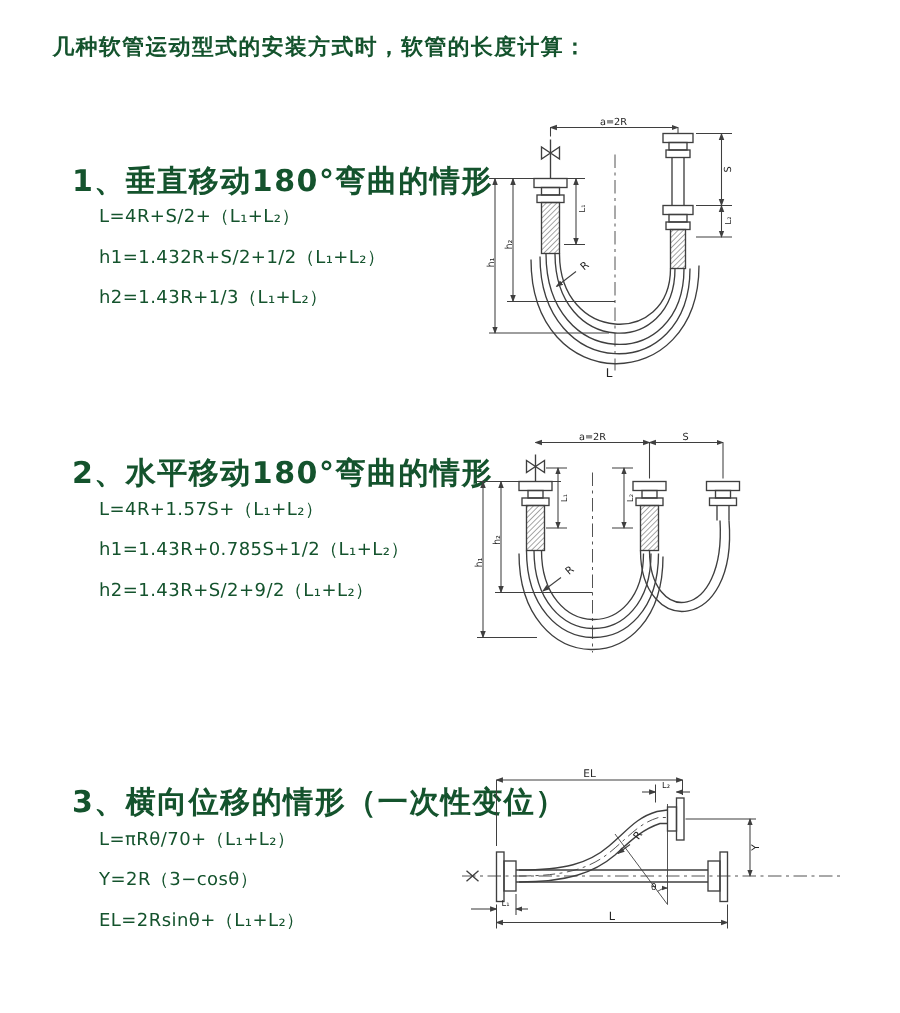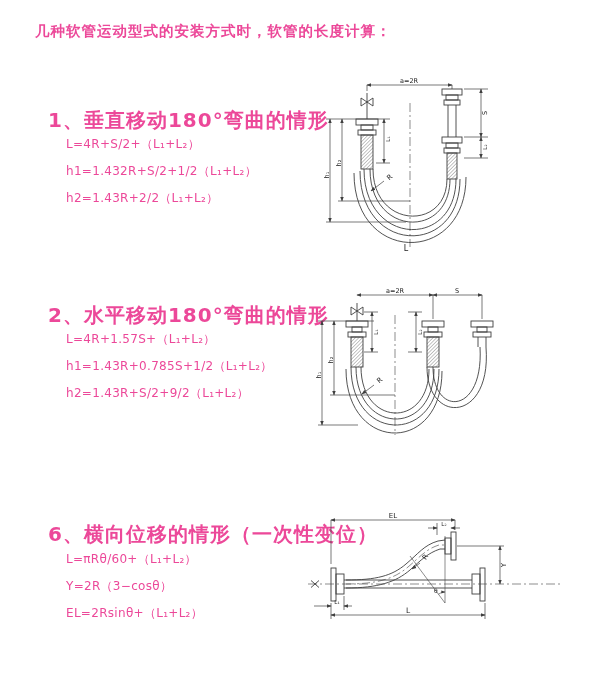--- a/index.html
+++ b/index.html
@@ -1,17 +1,17 @@
 <!DOCTYPE html>
 <html><head>
 <meta charset="utf-8">
 <style>
   html,body{margin:0;padding:0;background:#ffffff;}
   .page{position:relative;width:600px;height:675px;background:#ffffff;overflow:hidden;
-        font-family:"DejaVu Sans","Liberation Sans",sans-serif;color:#ec4899;}
+        font-family:"DejaVu Sans","Liberation Sans",sans-serif;color:#14532d;}
   .title{position:absolute;left:35px;top:22px;font-size:14.5px;font-weight:700;letter-spacing:1px;}
   .sec-heading{position:absolute;font-size:20px;font-weight:700;letter-spacing:1px;}
   .formulas{position:absolute;font-size:12px;line-height:27px;letter-spacing:0.3px;}
   .formulas div{white-space:pre;}
   .diagram{position:absolute;}
   svg text{font-family:"DejaVu Sans","Liberation Sans",sans-serif;fill:#222;}
   #h1head{left:48px;top:107px;}   #f1{left:66px;top:131px;}   #d1{left:318px;top:75px;}
   #h2head{left:48px;top:302px;}   #f2{left:66px;top:326px;}   #d2{left:312px;top:285px;}
   #h3head{left:48px;top:521px;}   #f3{left:66px;top:546px;}   #d3{left:300px;top:508px;}
 </style>
@@ -19,21 +19,21 @@
 <body>
 
 <div class="page">
 
   <div class="title">几种软管运动型式的安装方式时，软管的长度计算：</div>
 
   <div class="sec-heading" id="h1head">1、垂直移动180°弯曲的情形</div>
   <div class="formulas" id="f1">
     <div>L=4R+S/2+（L₁+L₂）</div>
     <div>h1=1.432R+S/2+1/2（L₁+L₂）</div>
-    <div>h2=1.43R+2/2（L₁+L₂）</div>
+    <div>h2=1.43R+1/3（L₁+L₂）</div>
   </div>
 
   <svg id="d1" class="diagram" width="272" height="180" viewBox="0 0 272 180">
     <defs>
       <marker id="d1a" viewBox="0 0 8 8" refX="7" refY="4" markerWidth="7" markerHeight="7" orient="auto-start-reverse">
         <path d="M0,1 L8,4 L0,7 z" fill="#3f3f3f"></path>
       </marker>
       <pattern id="d1h" width="2.5" height="2.5" patternUnits="userSpaceOnUse" patternTransform="rotate(45)">
         <line x1="0" y1="0" x2="0" y2="2.5" stroke="#6a6a6a" stroke-width="0.8"></line>
       </pattern>
@@ -173,23 +173,23 @@
       <text x="83" y="8" text-anchor="middle">a=2R</text>
       <text x="145" y="8" text-anchor="middle">S</text>
       <text x="7" y="92" text-anchor="middle" transform="rotate(-90 7 90)">h₁</text>
       <text x="19" y="77" text-anchor="middle" transform="rotate(-90 19 75)">h₂</text>
       <text x="64" y="49" text-anchor="middle" font-size="5.5" transform="rotate(-90 64 47)">L₁</text>
       <text x="108" y="49" text-anchor="middle" font-size="5.5" transform="rotate(-90 108 47)">L₂</text>
       <text x="66" y="99" font-size="7" transform="rotate(-40 66 97)">R</text>
     </g>
   </svg>
 
-  <div class="sec-heading" id="h3head">6、横向位移的情形（一次性变位）</div>
+  <div class="sec-heading" id="h3head">3、横向位移的情形（一次性变位）</div>
   <div class="formulas" id="f3">
-    <div>L=πRθ/60+（L₁+L₂）</div>
+    <div>L=πRθ/70+（L₁+L₂）</div>
     <div>Y=2R（3−cosθ）</div>
     <div>EL=2Rsinθ+（L₁+L₂）</div>
   </div>
 
   <svg id="d3" class="diagram" width="300" height="140" viewBox="0 0 300 140">
     <defs>
       <marker id="d3a" viewBox="0 0 8 8" refX="7" refY="4" markerWidth="7" markerHeight="7" orient="auto-start-reverse">
         <path d="M0,1 L8,4 L0,7 z" fill="#3f3f3f"></path>
       </marker>
     </defs>

